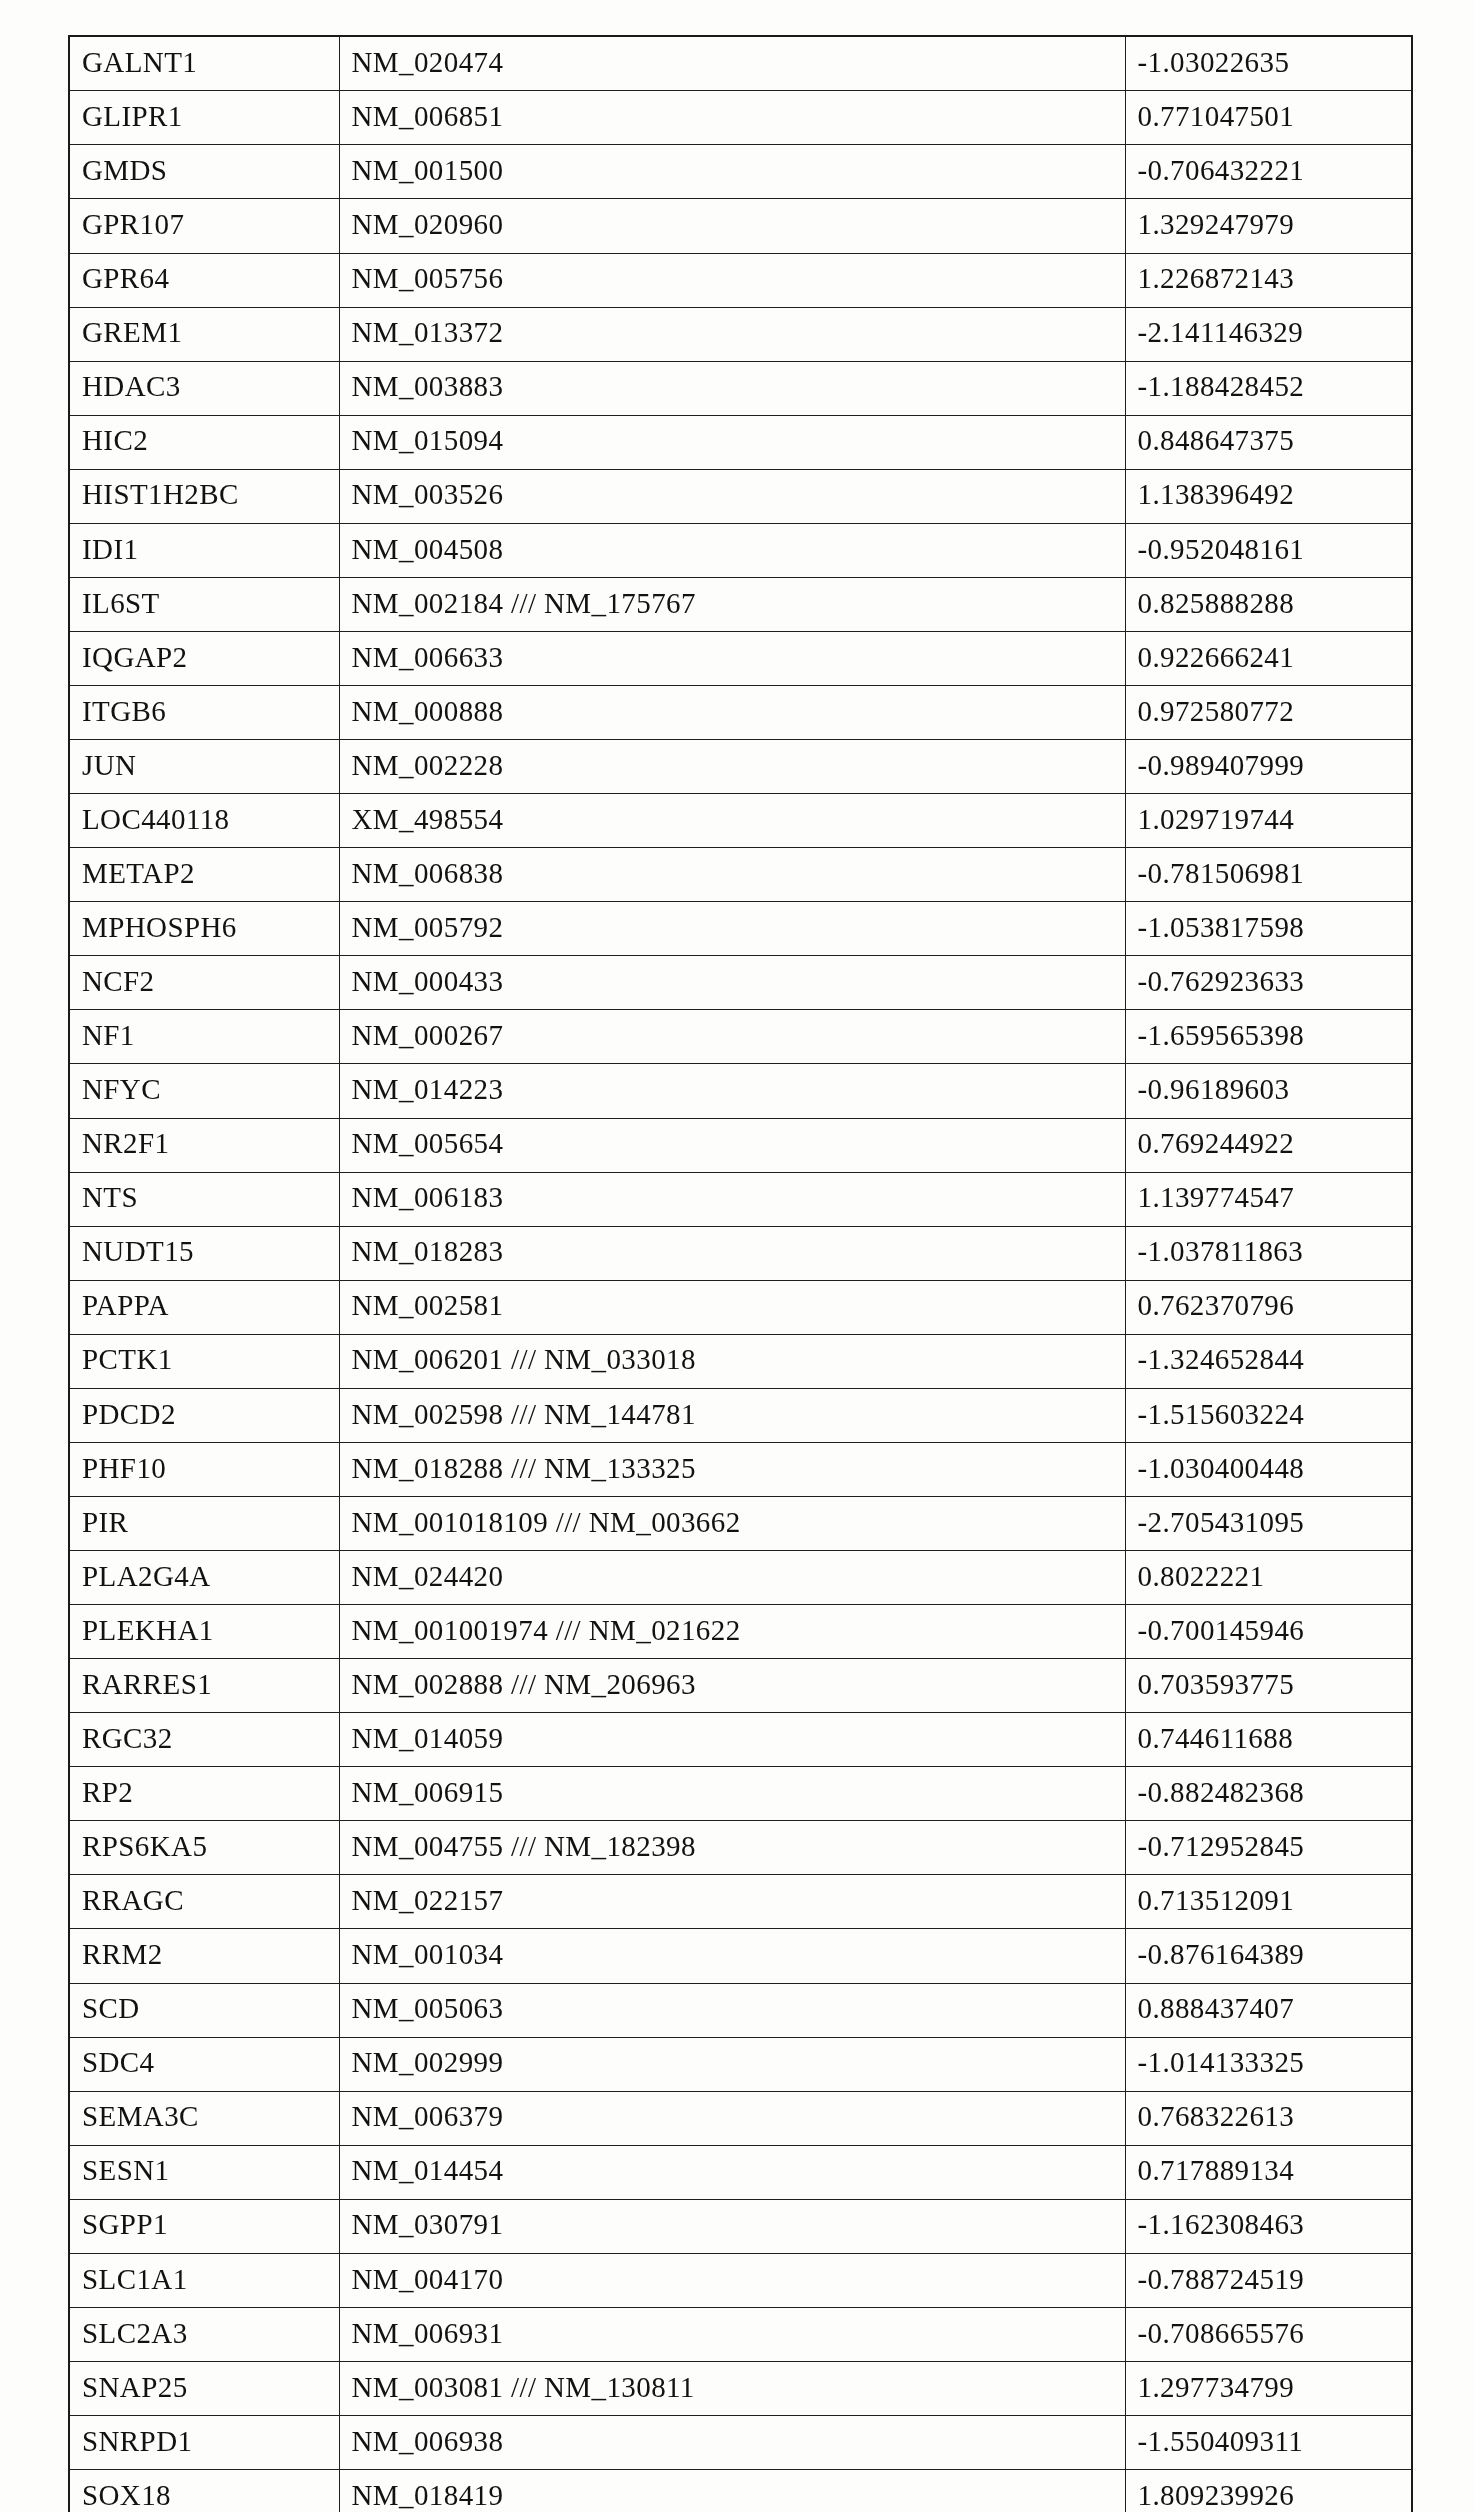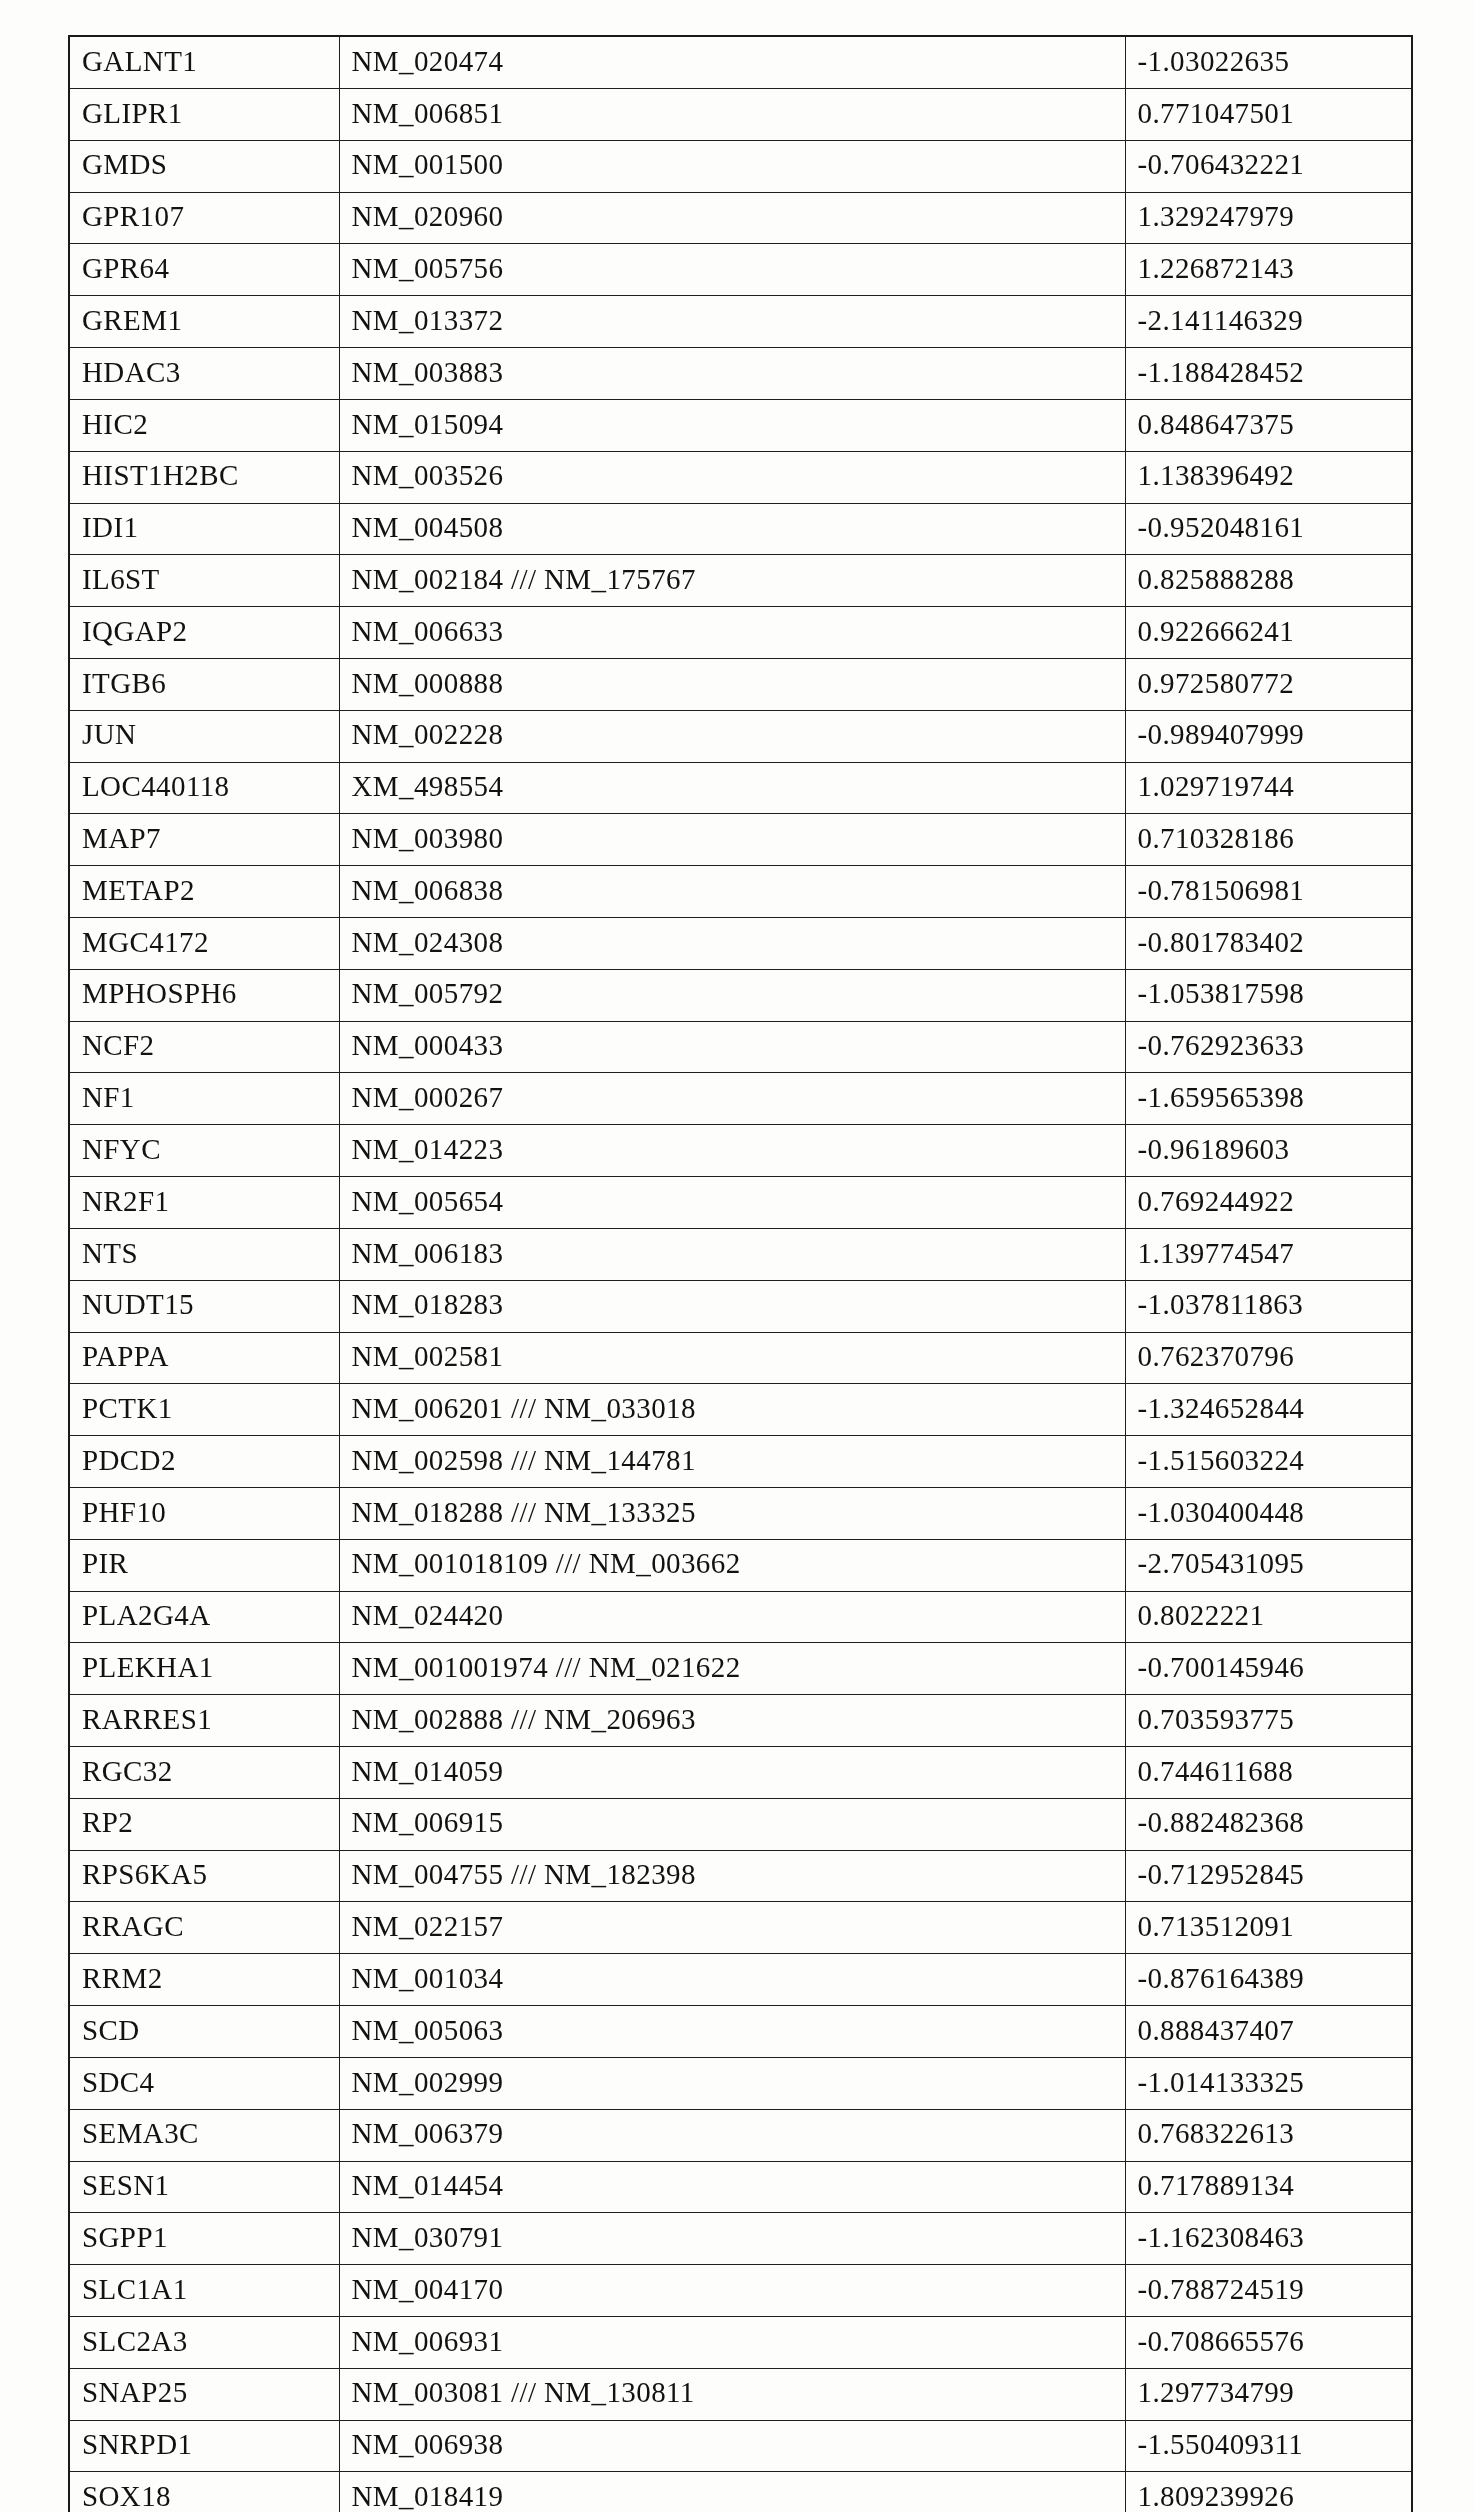--- a/index.html
+++ b/index.html
@@ -122,33 +122,23 @@
     <td>JUN</td>
     <td>NM_002228</td>
     <td>-0.989407999</td>
   </tr>
         <tr>
     <td>LOC440118</td>
     <td>XM_498554</td>
     <td>1.029719744</td>
   </tr>
         <tr>
-    <td>MAP7</td>
-    <td>NM_003980</td>
-    <td>0.710328186</td>
-  </tr>
-        <tr>
     <td>METAP2</td>
     <td>NM_006838</td>
     <td>-0.781506981</td>
-  </tr>
-        <tr>
-    <td>MGC4172</td>
-    <td>NM_024308</td>
-    <td>-0.801783402</td>
   </tr>
         <tr>
     <td>MPHOSPH6</td>
     <td>NM_005792</td>
     <td>-1.053817598</td>
   </tr>
         <tr>
     <td>NCF2</td>
     <td>NM_000433</td>
     <td>-0.762923633</td>

